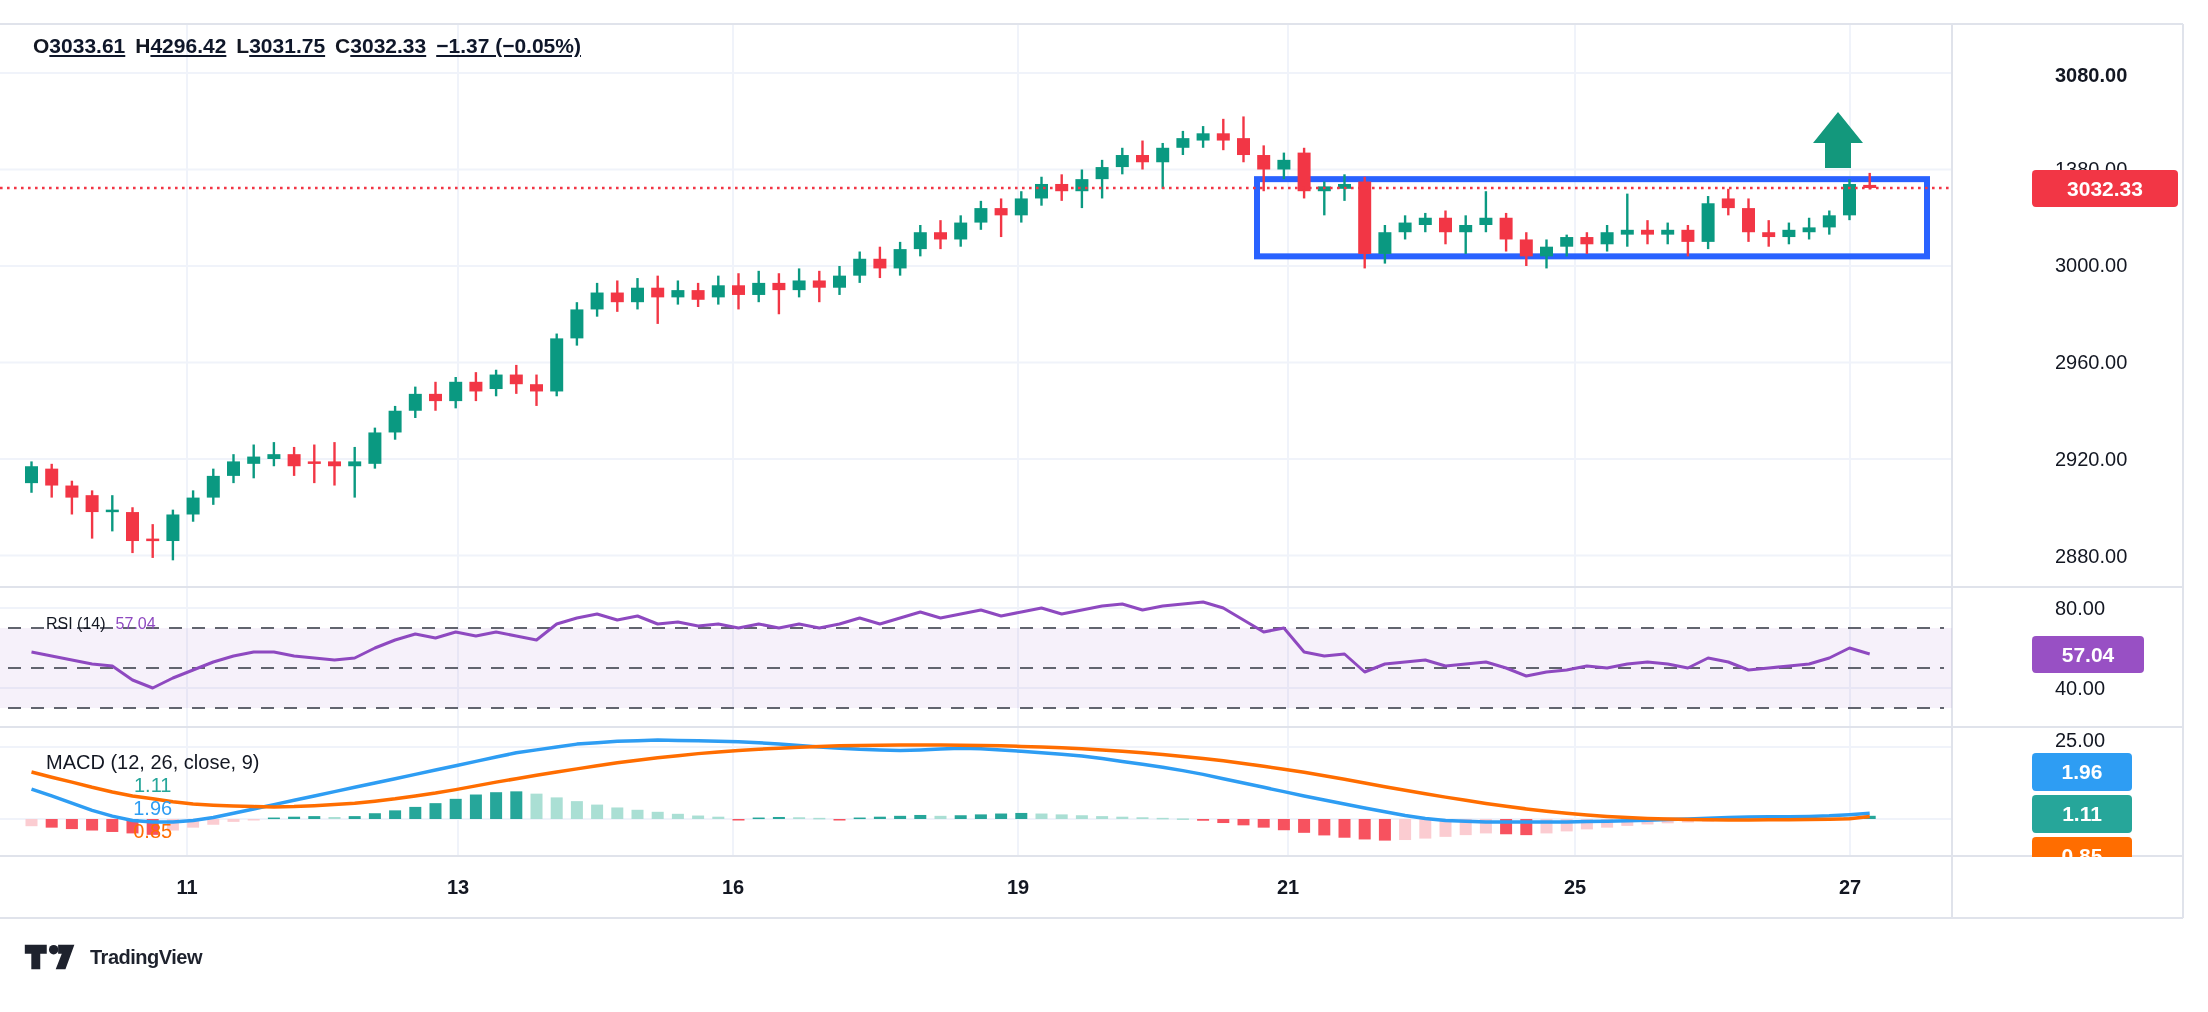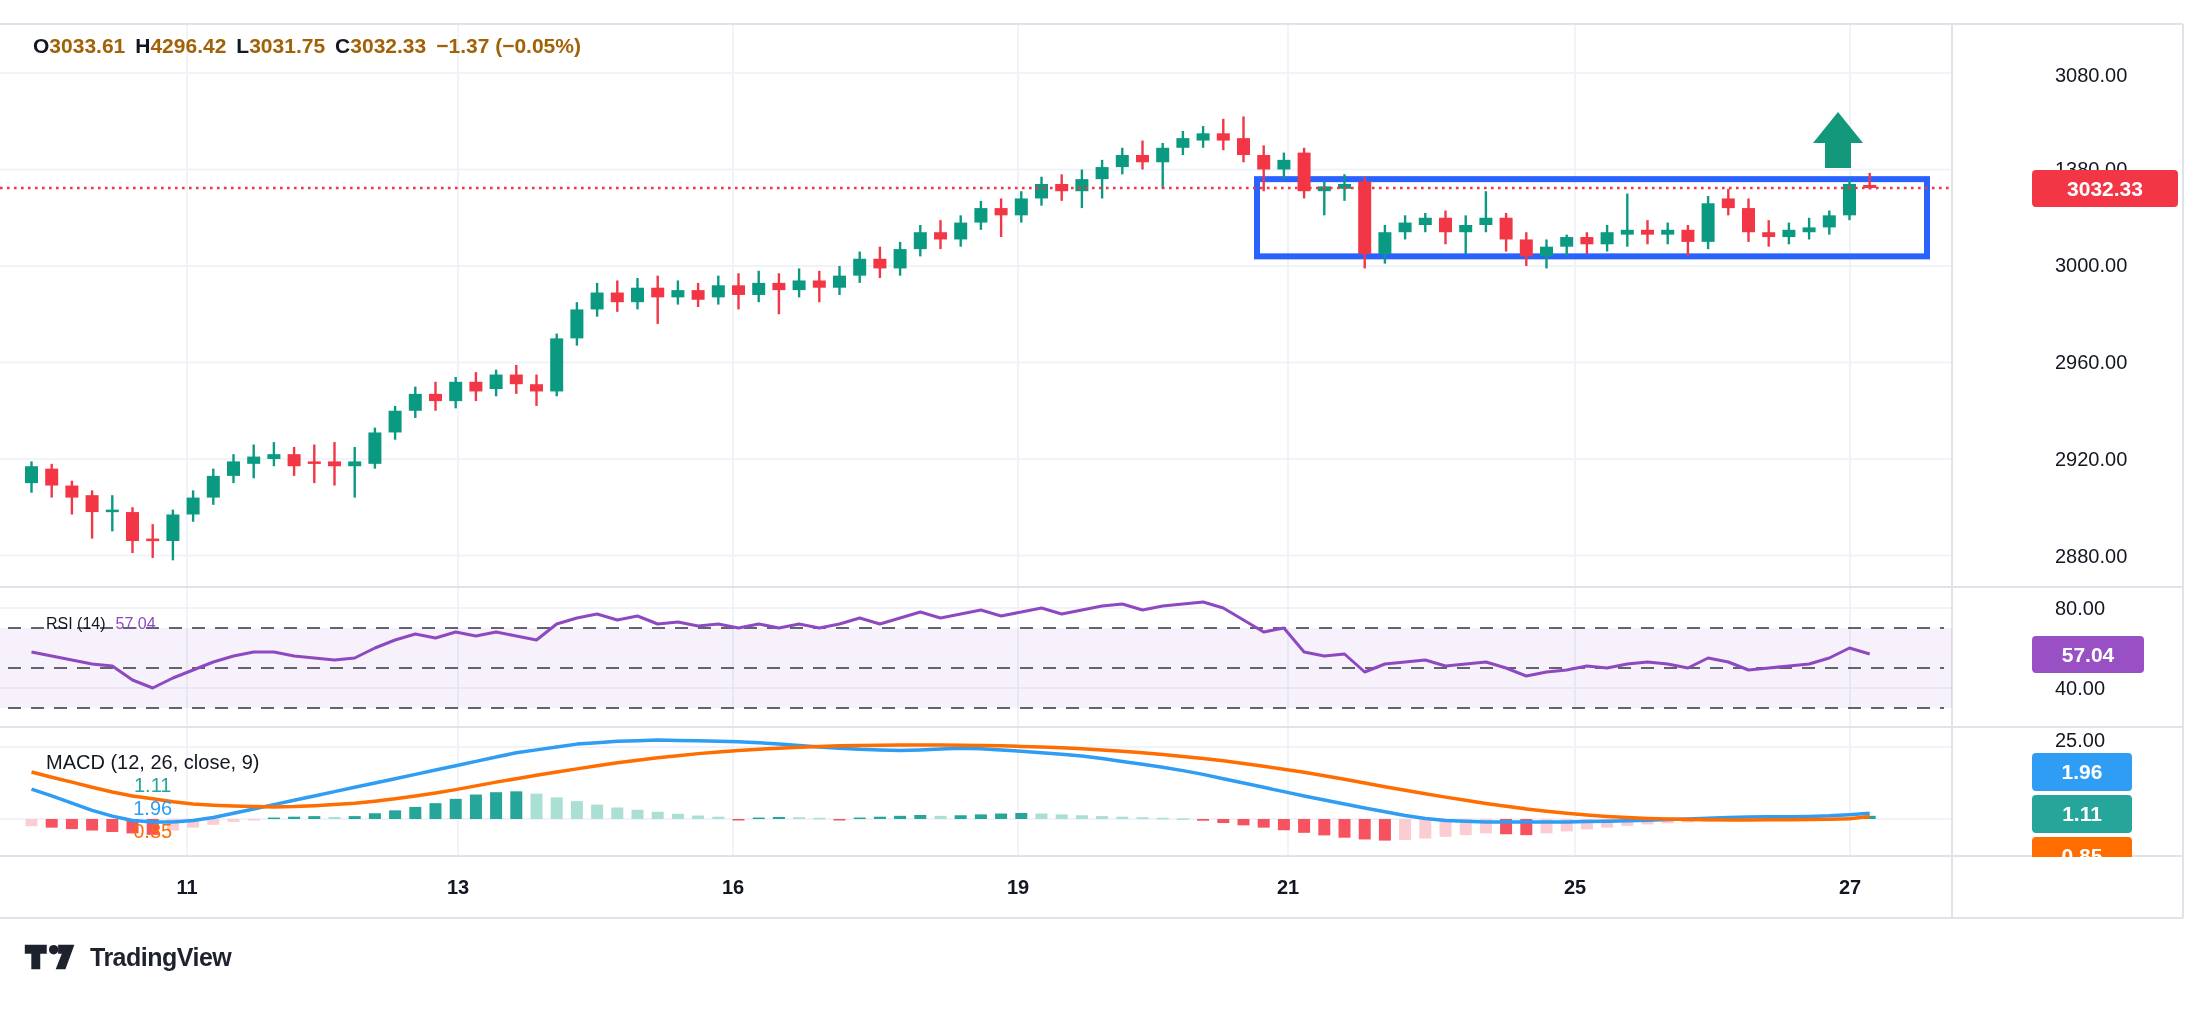--- a/index.html
+++ b/index.html
@@ -4,21 +4,21 @@
 <style>
   * { margin:0; padding:0; box-sizing:border-box; }
   html,body { width:2208px; height:1012px; background:#ffffff; overflow:hidden;
               font-family:"Liberation Sans","DejaVu Sans",sans-serif; }
   #app { position:relative; width:2208px; height:1012px; background:#fff; }
   #chart-svg { position:absolute; left:0; top:0; }
   .overlay { position:absolute; display:flex; align-items:center; white-space:nowrap; }
   #title-row { left:33px; top:34px; font-size:21px; font-weight:bold; color:#131722; }
   #title-row .seg { margin-right:17px; }
   #title-row .ohlc-seg { margin-right:10px; font-weight:bold; }
-  .dark { color:#131722; } .red { color:#a16207; }
+  .dark { color:#131722; } .red { color:#0f172a;text-decoration:underline; }
   #rsi-row { left:46px; top:615px; font-size:16px; color:#131722; }
   #rsi-row .val { color:#8e49c0; margin-left:10px; }
   #macd-row { left:46px; top:751px; font-size:20px; color:#131722;flex-direction:column; }
   #macd-row span { margin-right:12px; }
   .axis-label { position:absolute; left:2055px; height:26px; line-height:26px;
                 font-size:20px; color:#131722; }
   .x-label { position:absolute; top:876px; width:64px; text-align:center;
              font-size:20px; font-weight:bold; color:#131722; }
   .badge { position:absolute; left:2032px; color:#fff; font-size:21px; font-weight:bold;
            border-radius:4px; display:flex; align-items:center; justify-content:center; z-index:4; }
@@ -26,21 +26,21 @@
   #rsi-badge   { top:636px; width:112px; height:37px; background:#9850c4; }
   #macd-axis-clip { position:absolute; left:2032px; top:727px; width:160px; height:130px;
                     overflow:hidden; z-index:4; }
   .macd-badge { position:absolute; left:0; width:100px; height:38px; color:#fff;
                 font-size:21px; font-weight:bold; border-radius:4px;
                 display:flex; align-items:center; justify-content:center; }
   #badge-macd-fast   { top:26px;  background:#2e9df3; }
   #badge-macd-hist   { top:68px;  background:#26a69a; }
   #badge-macd-signal { top:110px; background:#ff6d00; }
   #logo { left:24px; top:942px; gap:14px; color:#1e222d; }
-  #logo .logo-text { font-size:25px; font-weight:bold; letter-spacing:-0.5px; }
+  #logo .logo-text { font-size:20px; font-weight:bold; letter-spacing:-0.5px; }
 </style>
 </head>
 <body>
 
 <div id="app">
   <svg id="chart-svg" width="2208" height="1012">
       <line x1="0" y1="73" x2="1952" y2="73" stroke="#f0f3fa" stroke-width="2"></line>
       <line x1="0" y1="169.5" x2="1952" y2="169.5" stroke="#f0f3fa" stroke-width="2"></line>
       <line x1="0" y1="266" x2="1952" y2="266" stroke="#f0f3fa" stroke-width="2"></line>
       <line x1="0" y1="362.5" x2="1952" y2="362.5" stroke="#f0f3fa" stroke-width="2"></line>
@@ -374,21 +374,21 @@
 
   <div class="badge" id="price-badge">3032.33</div>
   <div class="badge" id="rsi-badge">57.04</div>
   <div id="macd-axis-clip">
     <div class="macd-badge" id="badge-macd-fast">1.96</div>
     <div class="macd-badge" id="badge-macd-hist">1.11</div>
     <div class="macd-badge" id="badge-macd-signal">0.85</div>
   </div>
 
   <div id="axis-labels">
-      <div class="axis-label" style="top: 62px;">3080.00</div>
+      <div class="axis-label" style="top: 62px; font-weight: bold;">3080.00</div>
       <div class="axis-label" style="top: 156px;">1380.00</div>
       <div class="axis-label" style="top: 252px;">3000.00</div>
       <div class="axis-label" style="top: 349px;">2960.00</div>
       <div class="axis-label" style="top: 446px;">2920.00</div>
       <div class="axis-label" style="top: 543px;">2880.00</div>
       <div class="axis-label" style="top: 595px;">80.00</div>
       <div class="axis-label" style="top: 675px;">40.00</div>
       <div class="axis-label" style="top: 727px;">25.00</div>
     </div>
   <div id="x-labels">

